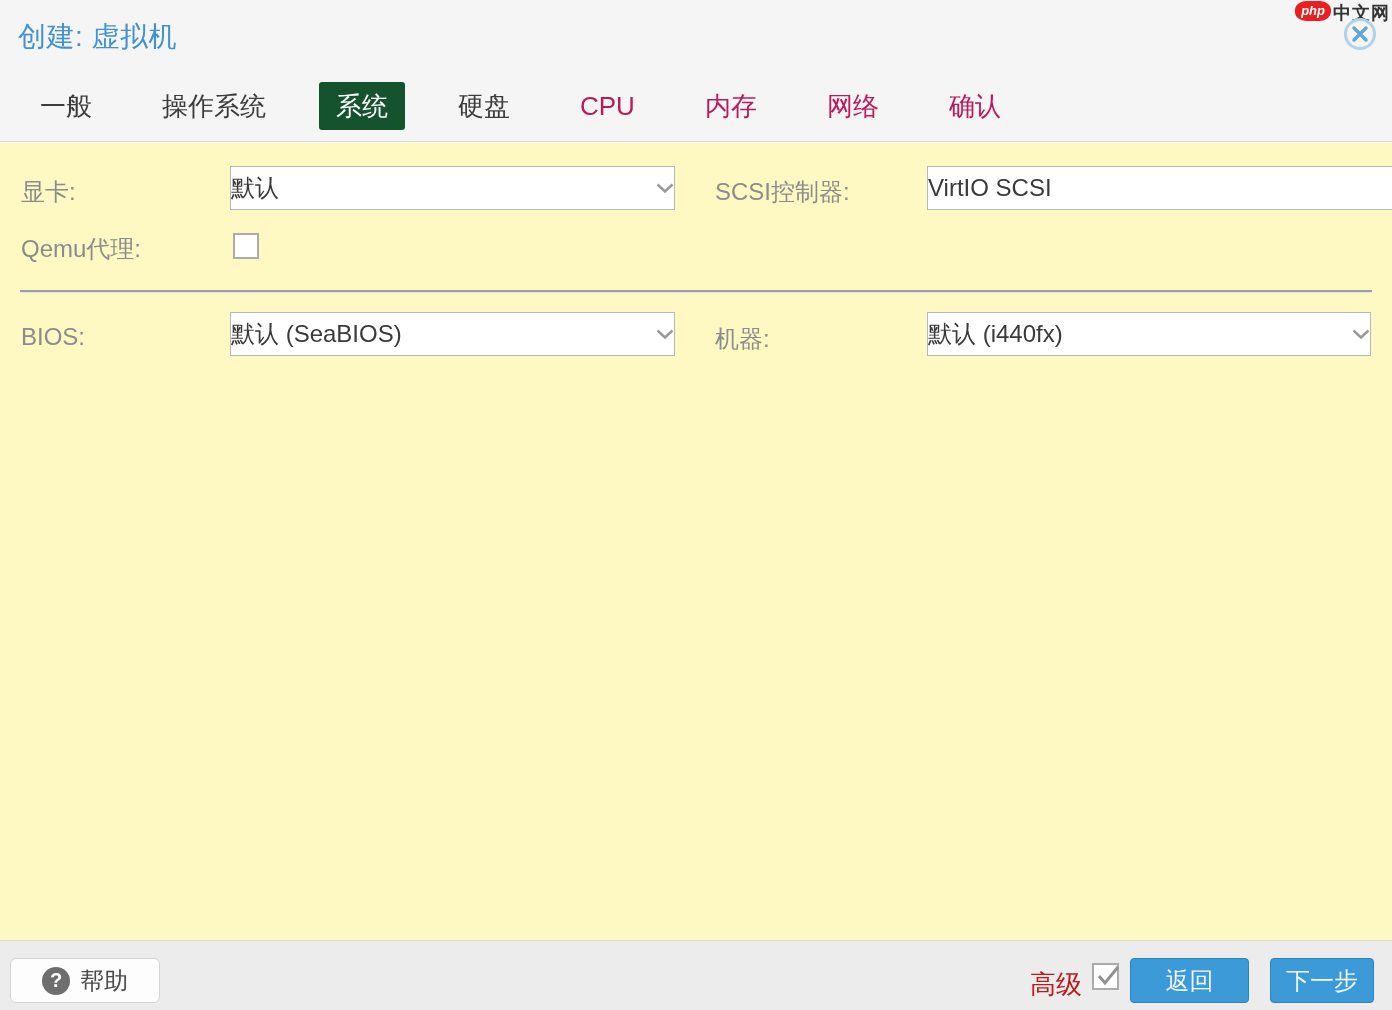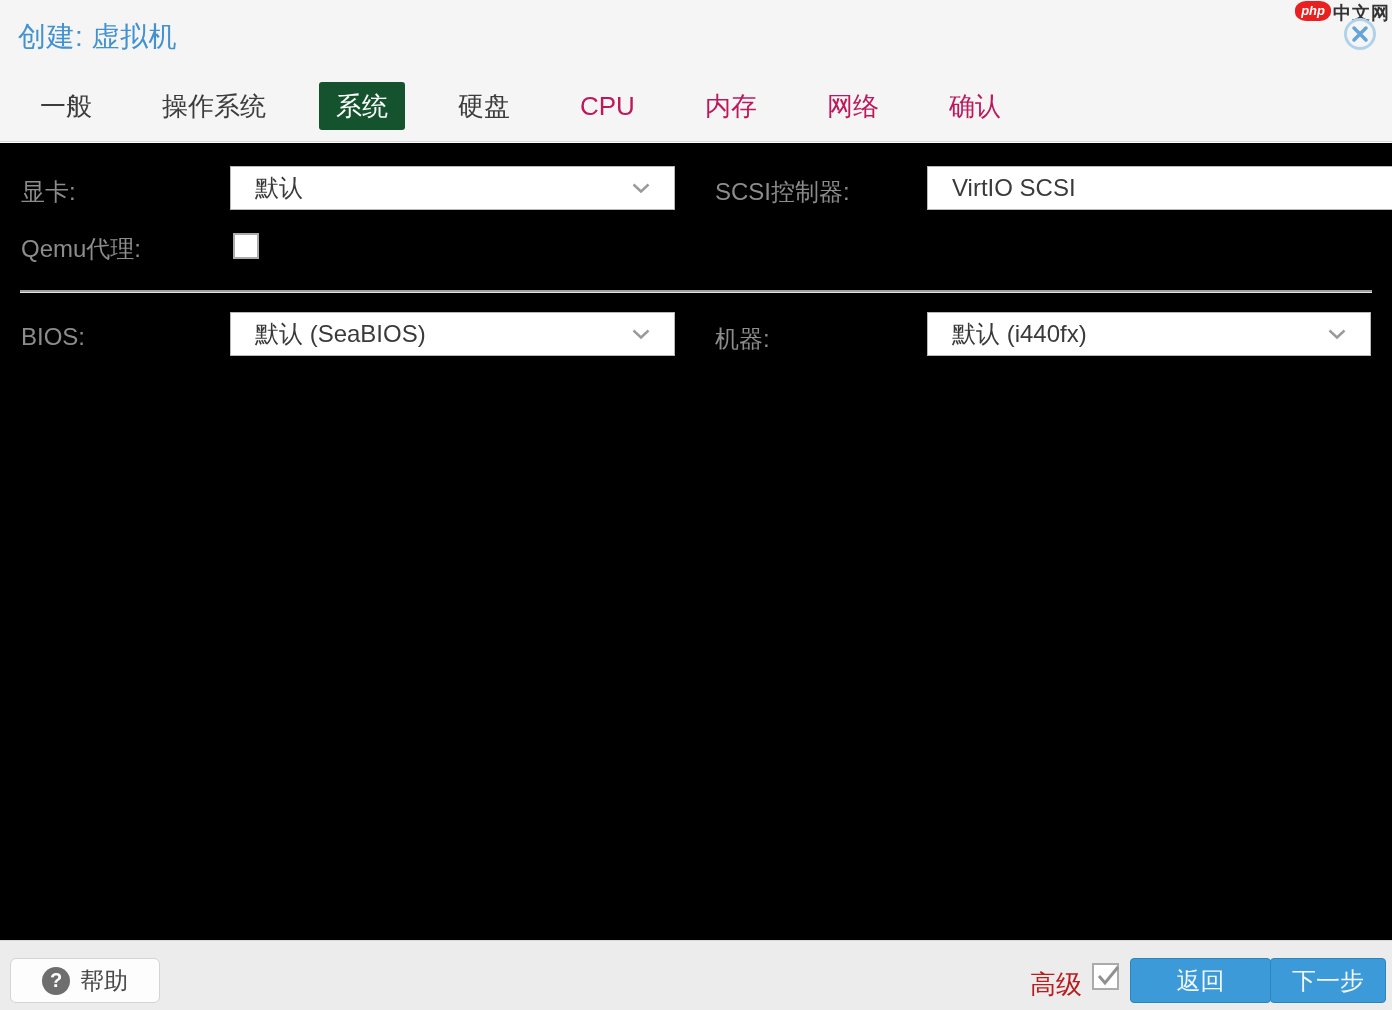--- a/index.html
+++ b/index.html
@@ -45,28 +45,28 @@
   }
   .tab {
     font-size: 26px; line-height: 26px; color: #3c3c3c;
     padding: 11px 17px; border-radius: 3px; cursor: pointer;
     white-space: nowrap;
   }
   .tab.active { background: #14532d; color: #ffffff; }
   .tab.disabled { color: #be185d; cursor: default; }
 
   
-  .content { position: absolute; top: 143px; left: 0; width: 1392px; height: 797px; background: #000000; text-decoration: underline; }
+  .content { position: absolute; top: 143px; left: 0; width: 1392px; height: 797px; background: #fef9c3; text-decoration: underline; }
 
   .field-label { position: absolute; font-size: 24px; color: #8c8c8c; }
   .select-box {
     position: absolute; height: 44px; background: #ffffff;
     border: 1px solid #b8b8b8;
     display: flex; align-items: center;
-    padding: 0 24px; cursor: pointer;
+    padding: 0 0; cursor: pointer;
   }
   .select-value { font-size: 24px; color: #3a3a3a; flex: 1; white-space: nowrap; overflow: hidden; }
   .chevron { flex: none; margin-left: 8px; display: flex; align-items: center; }
 
   .checkbox {
     position: absolute; width: 26px; height: 26px;
     background: #ffffff; border: 2px solid #ababab; cursor: pointer;
   }
 
   .separator {
@@ -106,22 +106,22 @@
   }
   .adv-checkbox svg { position: absolute; left: 1px; top: -2px; }
 
   .btn-blue {
     position: absolute; top: 17px; height: 45px;
     background: #3d9ad8; border: 1px solid #2d84bd; border-radius: 4px;
     color: #f2f8fc; font-size: 24px;
     display: flex; align-items: center; justify-content: center;
     cursor: pointer; font-family: inherit;
   }
-  .btn-back { left: 1130px; width: 141px; }
-  .btn-next { left: 1270px; width: 116px; }
+  .btn-back { left: 1130px; width: 119px; }
+  .btn-next { left: 1270px; width: 104px; }
 </style>
 </head>
 <body>
 
 <div class="dialog">
 
   <div class="header">
     <div class="title">创建: 虚拟机</div>
 
     <div class="watermark">

